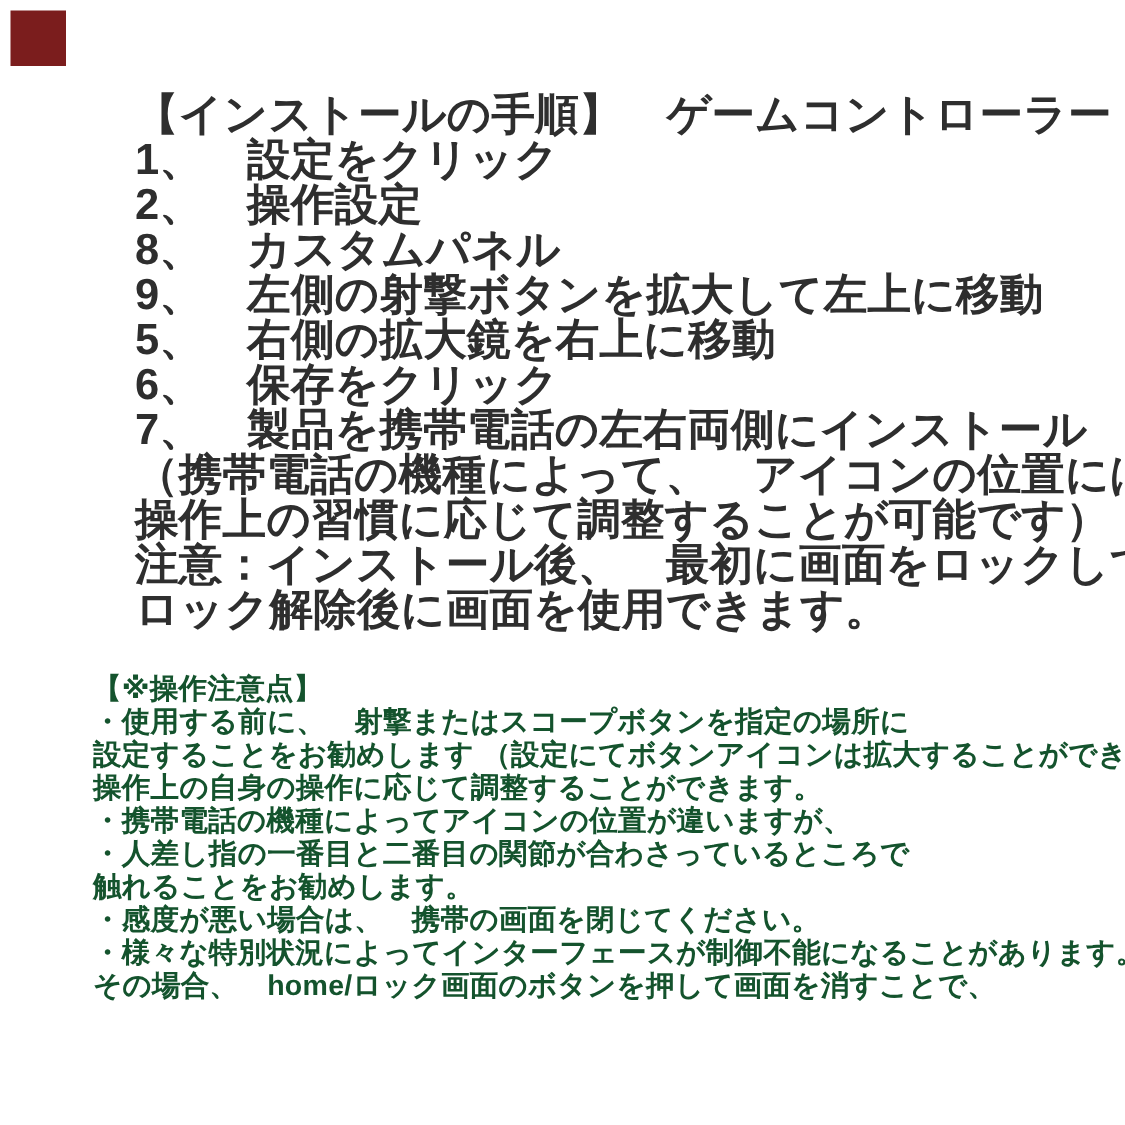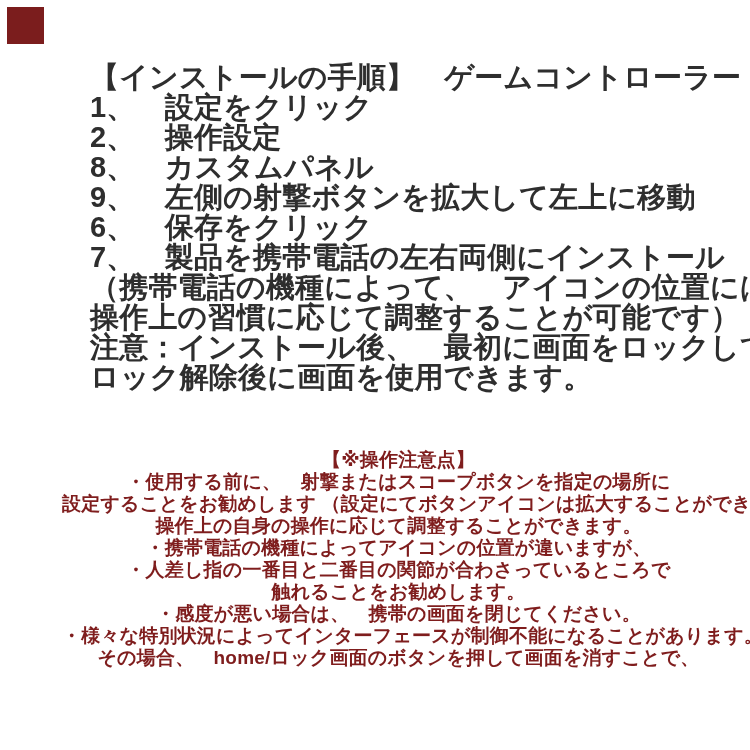--- a/index.html
+++ b/index.html
@@ -53,29 +53,30 @@
 <body style="background: rgb(255, 255, 255);">
 
 <div class="corner-square" style="background: rgb(123, 29, 29);"></div>
 
 <div class="instructions" style="color: rgb(46, 46, 46);">
   <div class="line">【インストールの手順】　ゲームコントローラー</div>
   <div class="line">1、　設定をクリック</div>
   <div class="line">2、　操作設定</div>
   <div class="line">8、　カスタムパネル</div>
   <div class="line">9、　左側の射撃ボタンを拡大して左上に移動</div>
+  <div class="line">5、　右側の拡大鏡を右上に移動</div>
   <div class="line">6、　保存をクリック</div>
   <div class="line">7、　製品を携帯電話の左右両側にインストール</div>
   <div class="line">（携帯電話の機種によって、　アイコンの位置にはズレがありますが、</div>
   <div class="line">操作上の習慣に応じて調整することが可能です）</div>
   <div class="line">注意：インストール後、　最初に画面をロックしてください、</div>
   <div class="line">ロック解除後に画面を使用できます。</div>
 </div>
 
-<div class="cautions" style="color: #7f1d1d; text-align: center;">
+<div class="cautions" style="color: #14532d;">
   <div class="line">【※操作注意点】</div>
   <div class="line">・使用する前に、　射撃またはスコープボタンを指定の場所に</div>
   <div class="line">設定することをお勧めします （設定にてボタンアイコンは拡大することができます） 。</div>
   <div class="line">操作上の自身の操作に応じて調整することができます。</div>
   <div class="line">・携帯電話の機種によってアイコンの位置が違いますが、</div>
   <div class="line">・人差し指の一番目と二番目の関節が合わさっているところで</div>
   <div class="line">触れることをお勧めします。</div>
   <div class="line">・感度が悪い場合は、　携帯の画面を閉じてください。</div>
   <div class="line">・様々な特別状況によってインターフェースが制御不能になることがあります。</div>
   <div class="line">その場合、　home/ロック画面のボタンを押して画面を消すことで、</div>

